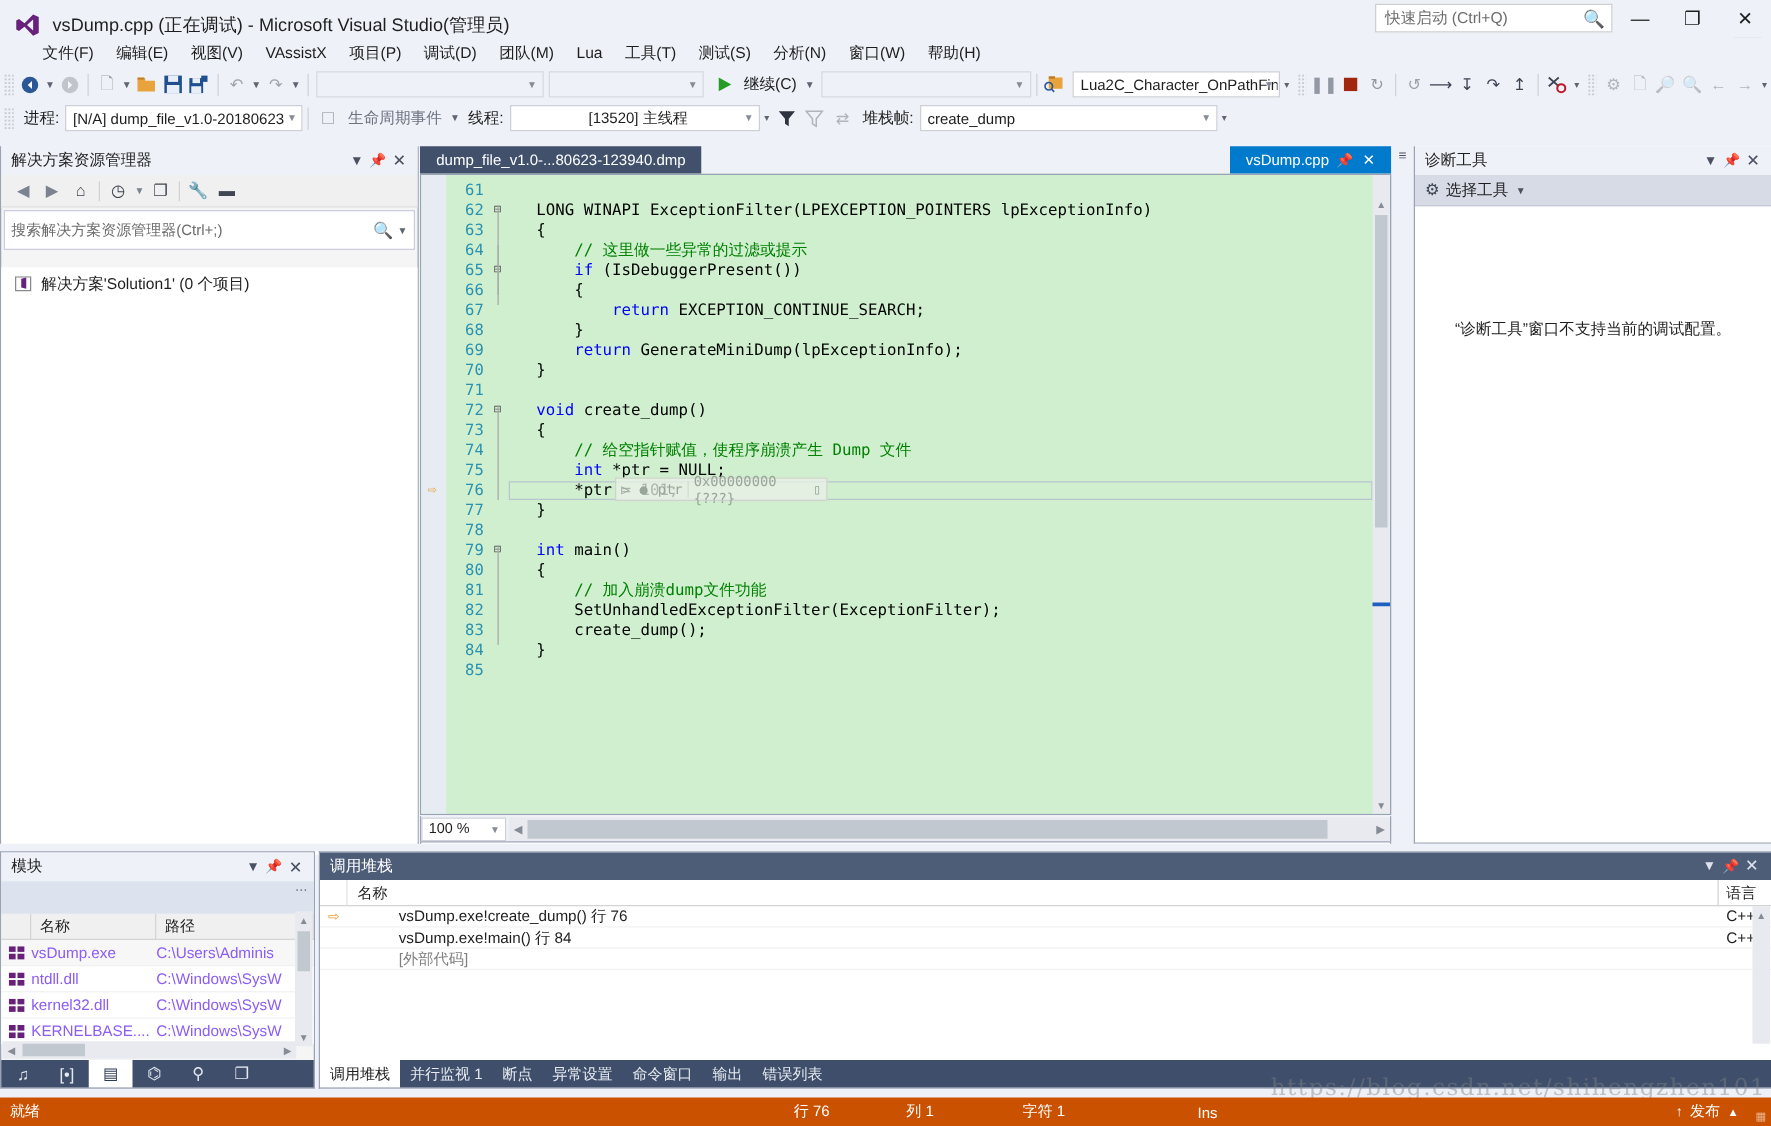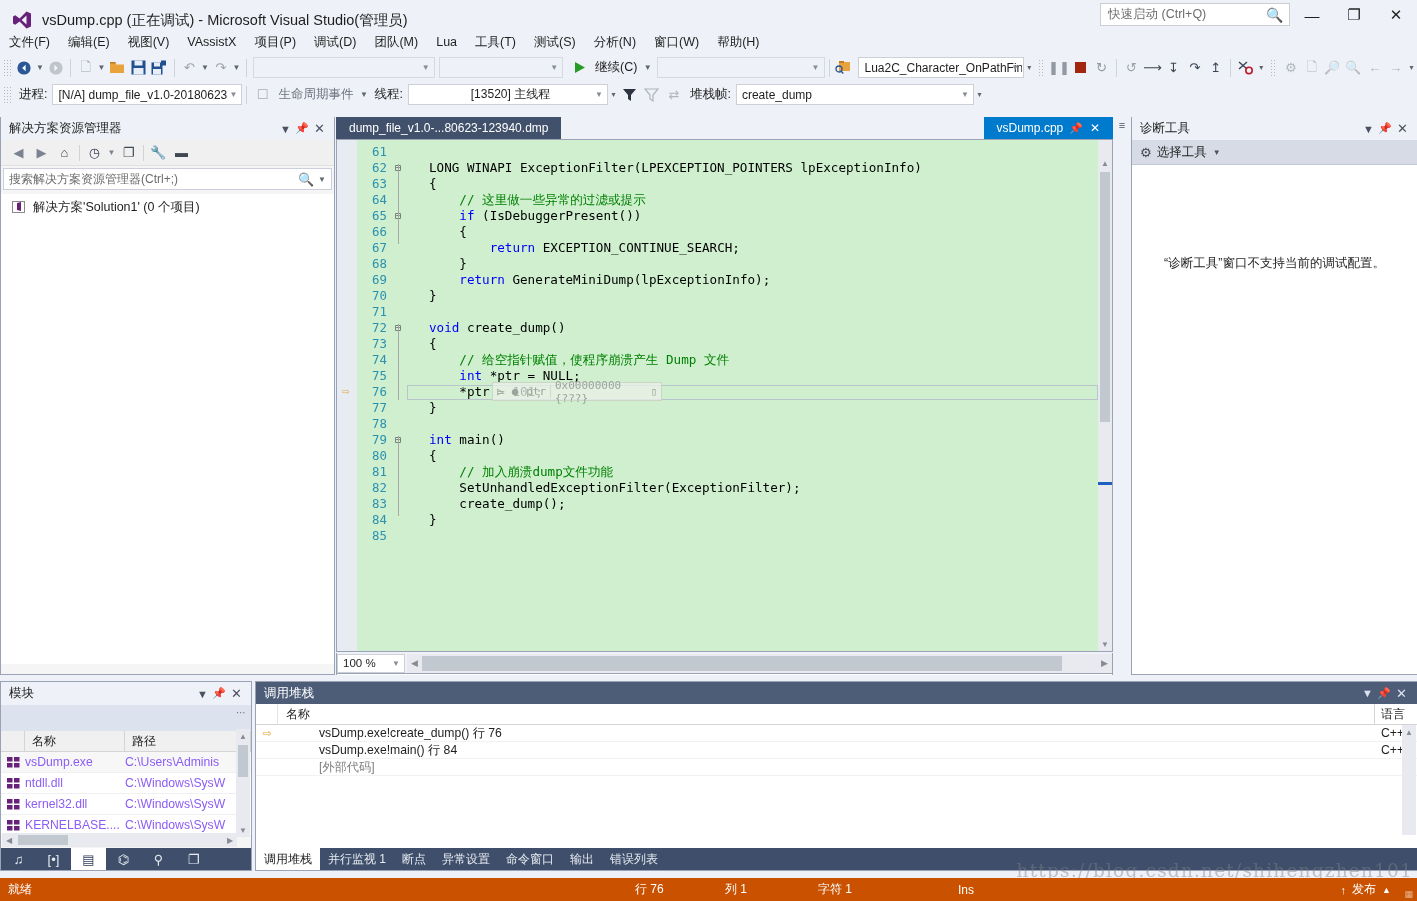--- a/index.html
+++ b/index.html
@@ -41,21 +41,21 @@
     position: absolute; right: 48px; top: 33px; font-size: 12.5px; color: #1e1e1e;
   }
   .accbtn {
     position: absolute; right: 8px; top: 30px; width: 22px; height: 21px;
     background: #c8cdd8; display: flex; align-items: center; justify-content: center;
   }
 
   
   .menubar {
     position: absolute; left: 0; top: 30px; width: 1417px; height: 24px;
-    display: flex; align-items: center; background: #eef1f7;
+    display: flex; align-items: center; background: #eef1f7; padding-left: 25px;
   }
   .menuitem {
     padding: 2px 9px; font-size: 12.5px; color: #1e1e1e; white-space: nowrap;
     cursor: default;
   }
 
   
   .toolbar1 {
     position: absolute; left: 0; top: 54px; width: 1417px; height: 27px;
     background: #eef1f7; display: flex; align-items: center;
@@ -97,21 +97,21 @@
   .panel-head .pbtn.close { font-size: 13px; margin-right: 6px; }
   .se-toolbar {
     height: 26px; background: #f0f0f0; border-bottom: 1px solid #e0e0e0;
     display: flex; align-items: center; padding-left: 6px;
   }
   .se-toolbar .ic { width: 23px; height: 22px; display: flex; align-items: center;
     justify-content: center; color: #7b8290; font-size: 13px; }
   .se-toolbar .ic.dark { color: #3f4753; }
   .se-sep { width: 1px; height: 16px; background: #d3d3d3; margin: 0 3px; }
   .se-search {
-    height: 22px; background: #fff; border: 1px solid #cccedd; margin: 2px 2px 4px 2px;
+    height: 32px; background: #fff; border: 1px solid #cccedd; margin: 2px 2px 14px 2px;
     display: flex; align-items: center; position: relative;
   }
   .se-search .ph { font-size: 12px; color: #6d6d6d; margin-left: 5px; }
   .se-tree { background: #fff; height: 470px; padding-top: 4px; }
   .tree-row {
     display: flex; align-items: center; height: 19px; padding-left: 10px;
     font-size: 12.5px; color: #1e1e1e;
   }
   .tree-row .tico { width: 16px; height: 14px; margin-right: 6px; display:flex;
     align-items:center; justify-content:center; }

